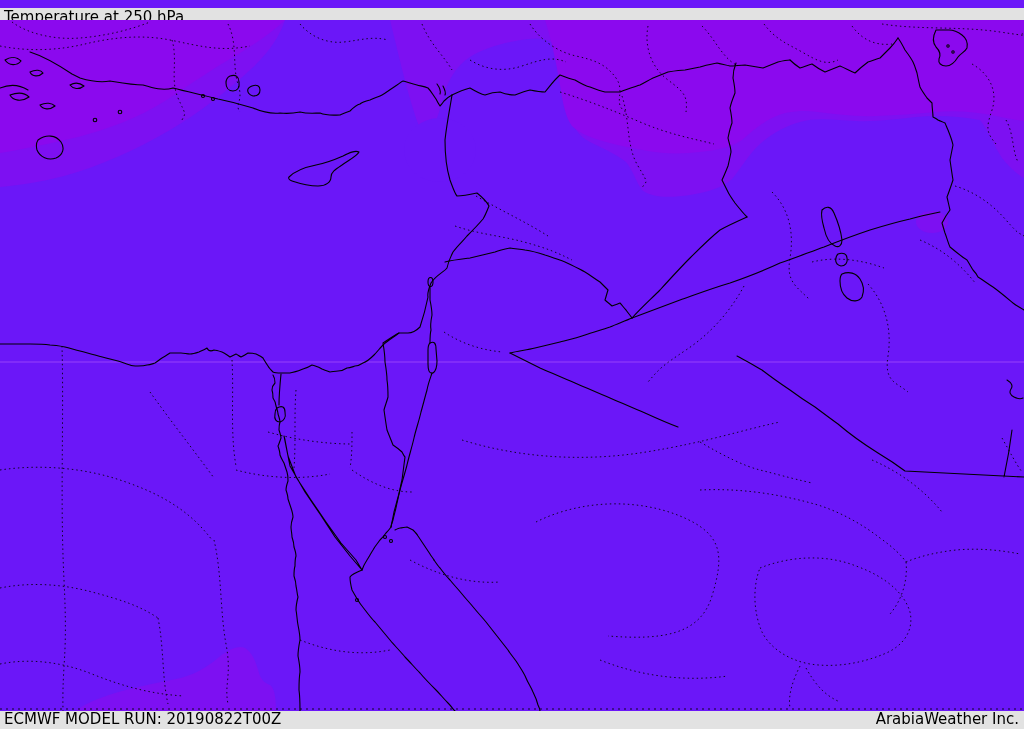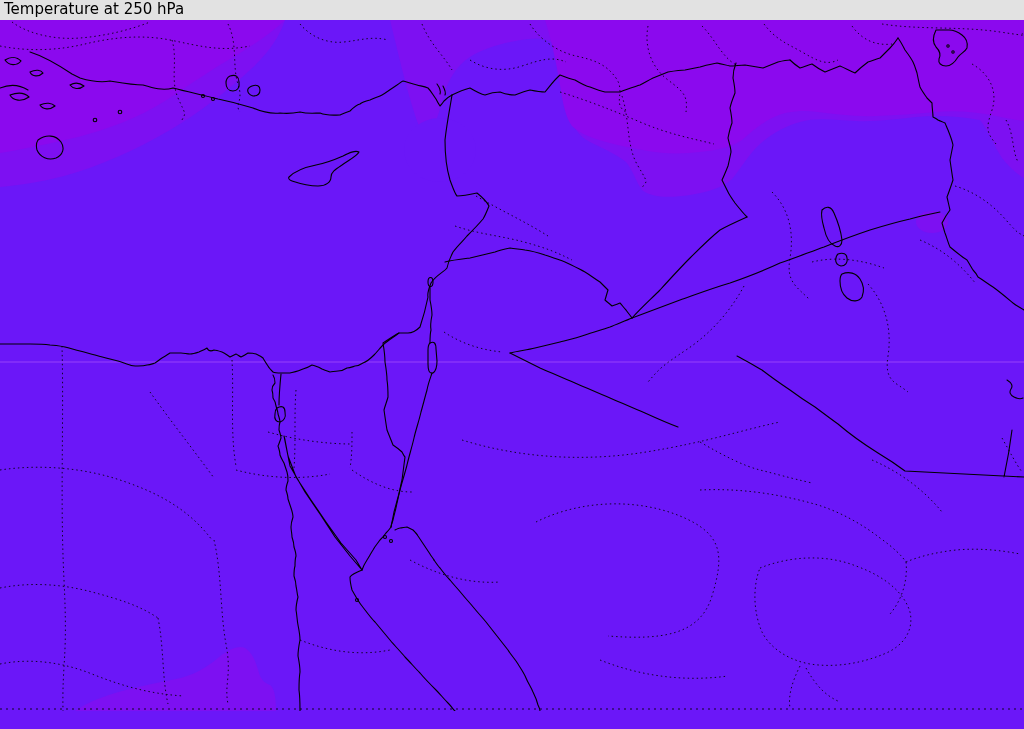--- a/index.html
+++ b/index.html
@@ -2,21 +2,21 @@
 <html><head>
 <meta charset="utf-8">
 <style>
   html,body{margin:0;padding:0;background:#888;}
   .stage{position:relative;width:1024px;height:729px;overflow:hidden;
          font-family:"DejaVu Sans","Liberation Sans",sans-serif;background:#6b17f8;}
   .bar{position:absolute;left:0;width:1024px;background:#e2e2e2;color:#000;
        font-size:15px;white-space:nowrap;}
   .bar .left{position:absolute;left:4px;top:0;}
   .bar .right{position:absolute;right:5px;top:0;}
-  .topbar{top:0;height:20px;line-height:19px;}
+  .topbar{top:8px;height:20px;line-height:19px;}
   .bottombar{top:711px;height:18px;line-height:17px;}
   .mapwrap{position:absolute;top:20px;left:0;width:1024px;height:691px;}
   svg{display:block;}
 </style>
 </head>
 <body>
 
 <div class="stage">
 
   <div class="bar topbar">
@@ -266,14 +266,18 @@
                  M38,140 C46,134 56,135 61,142 C65,148 63,155 56,158 C48,161 40,157 37,150 C36,146 36,143 38,140 Z
                  M0,88 C10,84 20,85 28,90"></path>
         <circle cx="95" cy="120" r="1.8"></circle>
         <circle cx="120" cy="112" r="1.8"></circle>
         <circle cx="203" cy="96" r="1.5"></circle>
         <circle cx="213" cy="99" r="1.5"></circle>
       </g>
     </svg>
   </div>
 
+  <div class="bar bottombar">
+    <span class="left">ECMWF MODEL RUN: 20190822T00Z</span>
+    <span class="right">ArabiaWeather Inc.</span>
+  </div>
 
 </div>
 
 </body></html>

